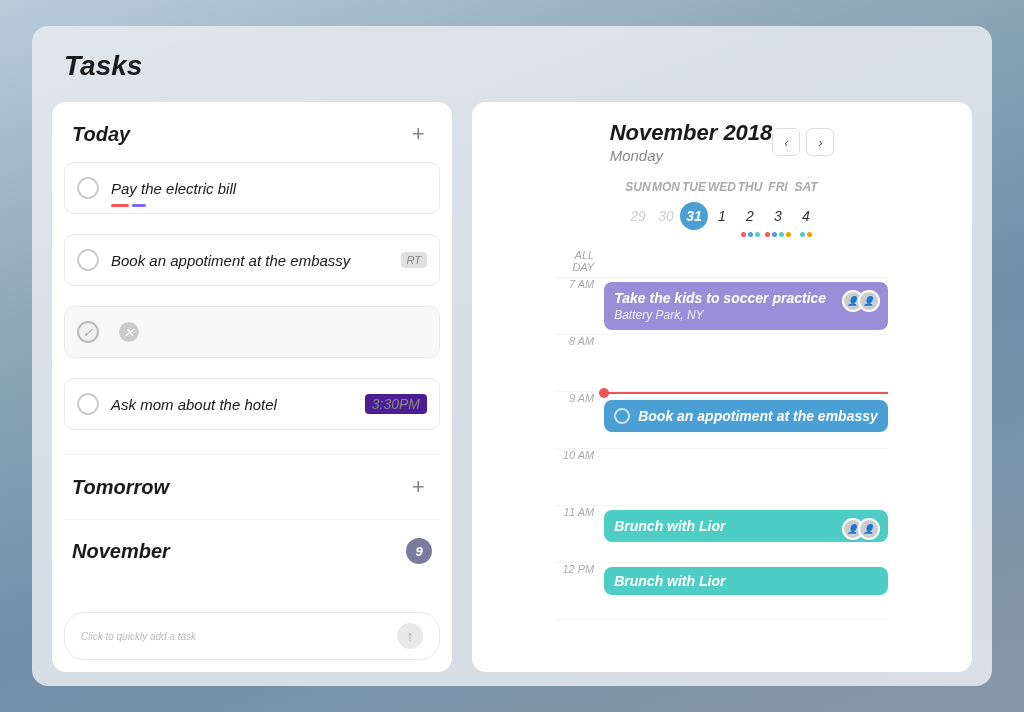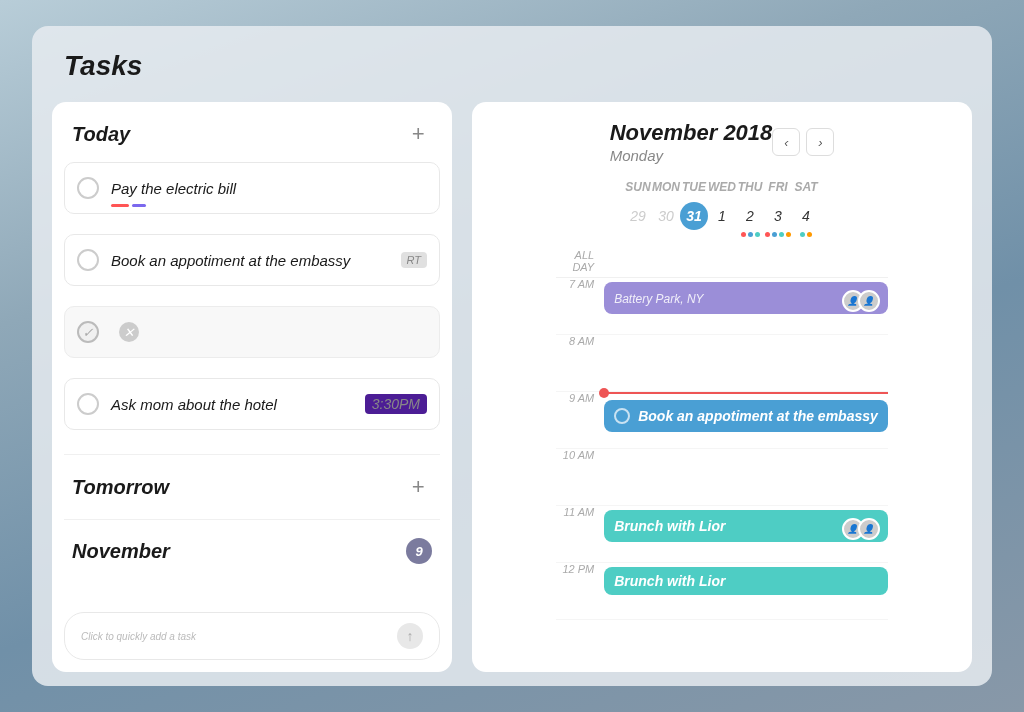--- a/index.html
+++ b/index.html
@@ -572,20 +572,21 @@
       </div>
 
       <div class="time-row">
         <span class="time-label">7 AM</span>
         <div class="time-row-inner">
           <div class="cal-event purple">
             <div class="event-avatars">
               <div class="avatar-circle">👤</div>
               <div class="avatar-circle">👤</div>
             </div>
+            <div class="event-title">Take the kids to soccer practice</div>
             <div class="event-sub">Battery Park, NY</div>
           </div>
         </div>
       </div>
 
       <div class="time-row">
         <span class="time-label">8 AM</span>
         <div class="time-row-inner"></div>
       </div>
 

